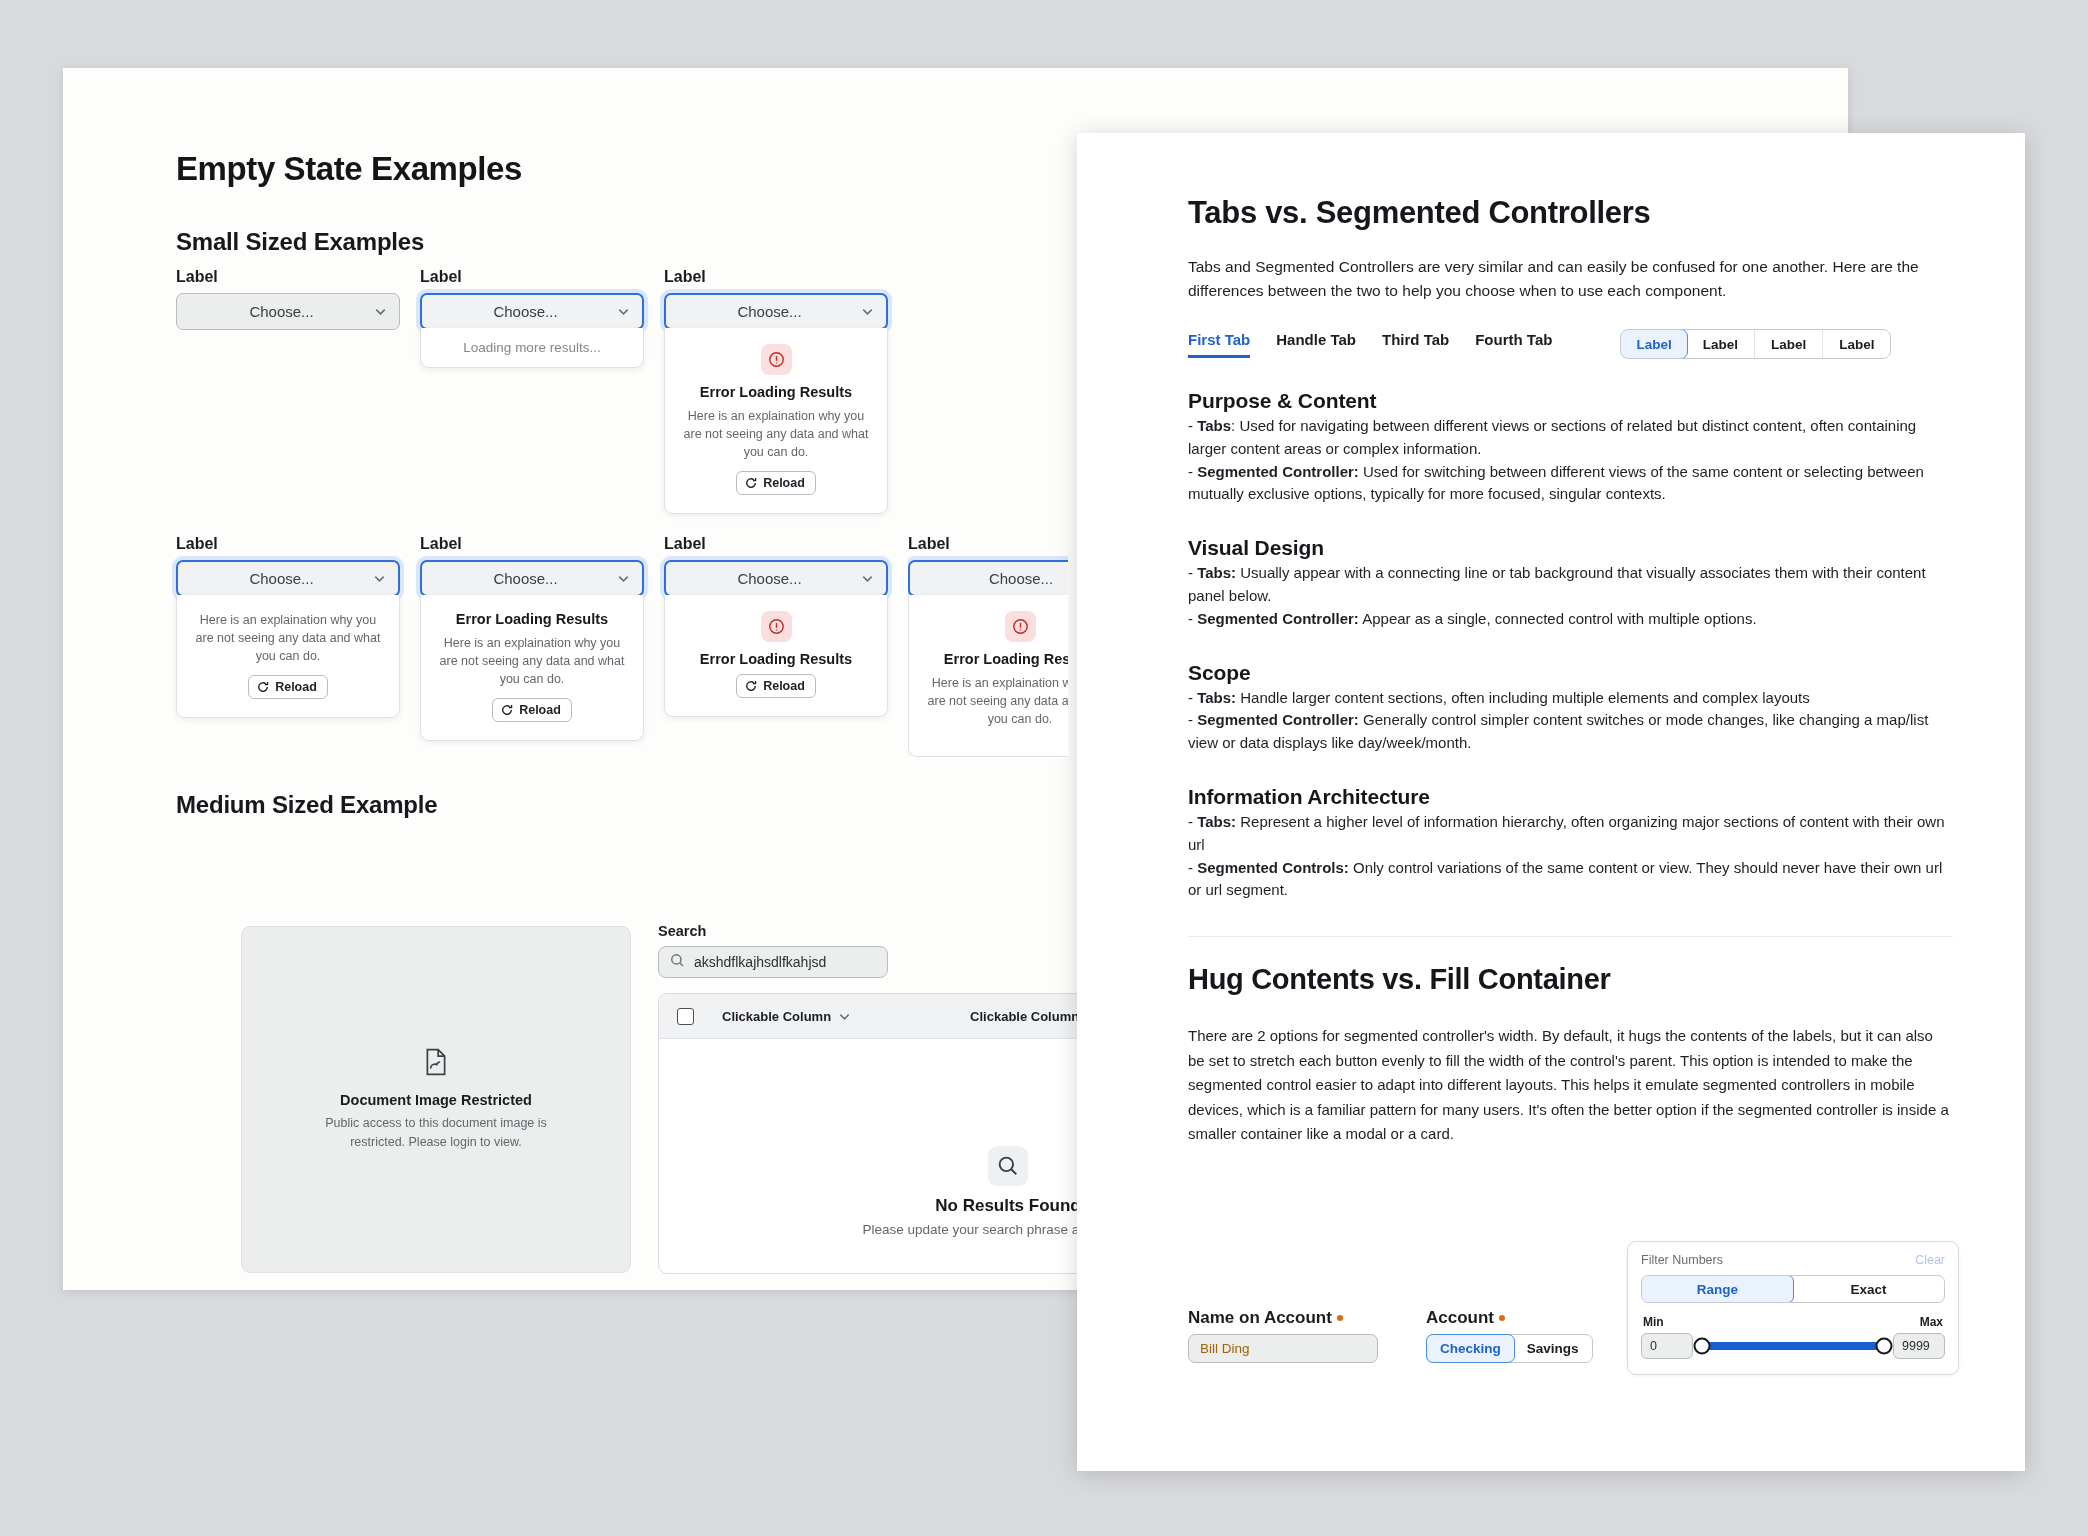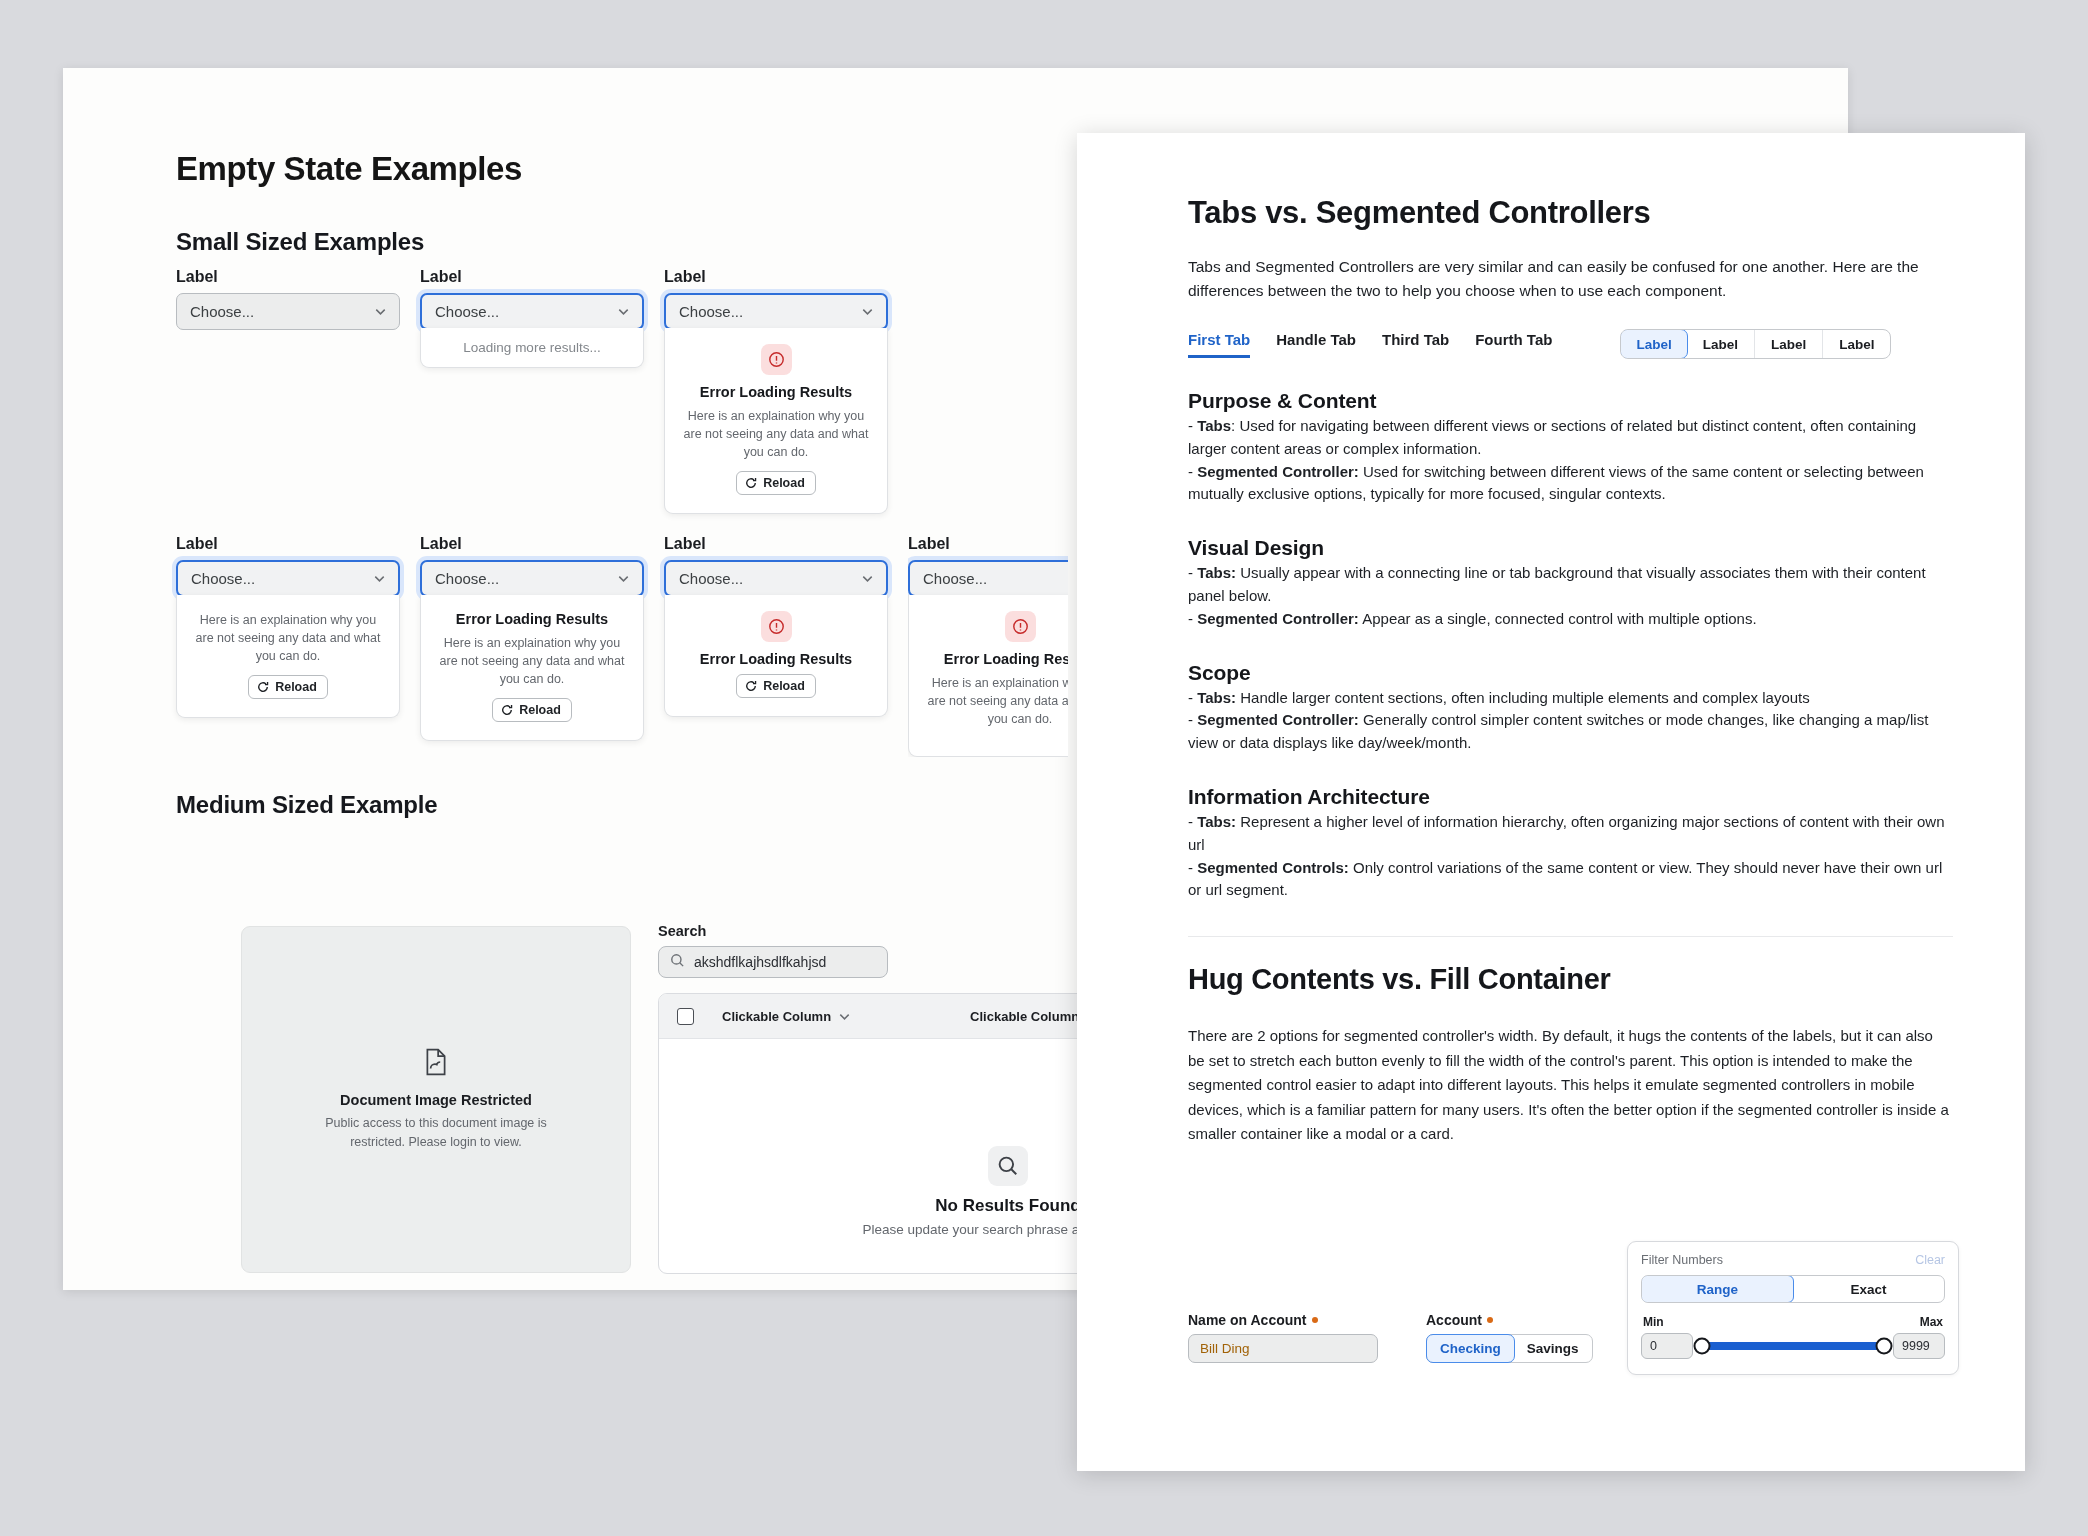--- a/index.html
+++ b/index.html
@@ -48,21 +48,21 @@
   }
   .dd-control {
     position: relative; z-index: 1;
     height: 37px; border-radius: 7px;
     background: #eceded; border: 1px solid #b8bcc0;
     display: flex; align-items: center;
     padding: 0 11px 0 13px;
     font-size: 15px; color: #3c4043;
   }
   .dd-control.focused { background: #f1f2f3; border: 2px solid #2e6fd9; }
-  .dd-control .txt { flex: 1 1 auto; }
+  .dd-control .txt { flex: 1 1 auto; text-align: center; }
   .chev { width: 15px; height: 15px; flex: 0 0 auto; opacity: .75; }
   .dd-panel {
     position: relative; z-index: 1;
     margin-top: -2px;
     background: #fff;
     border: 1px solid #dfe1e4;
     border-top: none;
     border-radius: 0 0 9px 9px;
     box-shadow: 0 2px 6px rgba(0,0,0,.07);
     padding: 16px 14px 18px;
@@ -198,21 +198,21 @@
     letter-spacing: -.3px; margin: 0 0 28px;
   }
   .fp-para { font-size: 15px; color: #1d2025; line-height: 1.63; margin: 0; }
 
   
   .bottom-row {
     position: absolute; left: 111px; right: 66px; bottom: 108px;
     display: flex; align-items: flex-end;
   }
   .field-label {
-    font-size: 14px; font-weight: 700; color: #1b1d21;
+    font-size: 17px; font-weight: 700; color: #1b1d21;
     display: flex; align-items: center; gap: 5px; margin-bottom: 6px;
   }
   .req-dot { width: 6px; height: 6px; border-radius: 50%; background: #d96a16; display: inline-block; }
   .text-input {
     width: 190px; height: 29px; border-radius: 7px;
     background: #eceded; border: 1px solid #b8bcc0;
     display: flex; align-items: center; padding: 0 11px;
     font-size: 13.5px; color: #a16207;
   }
   .acct-seg {

